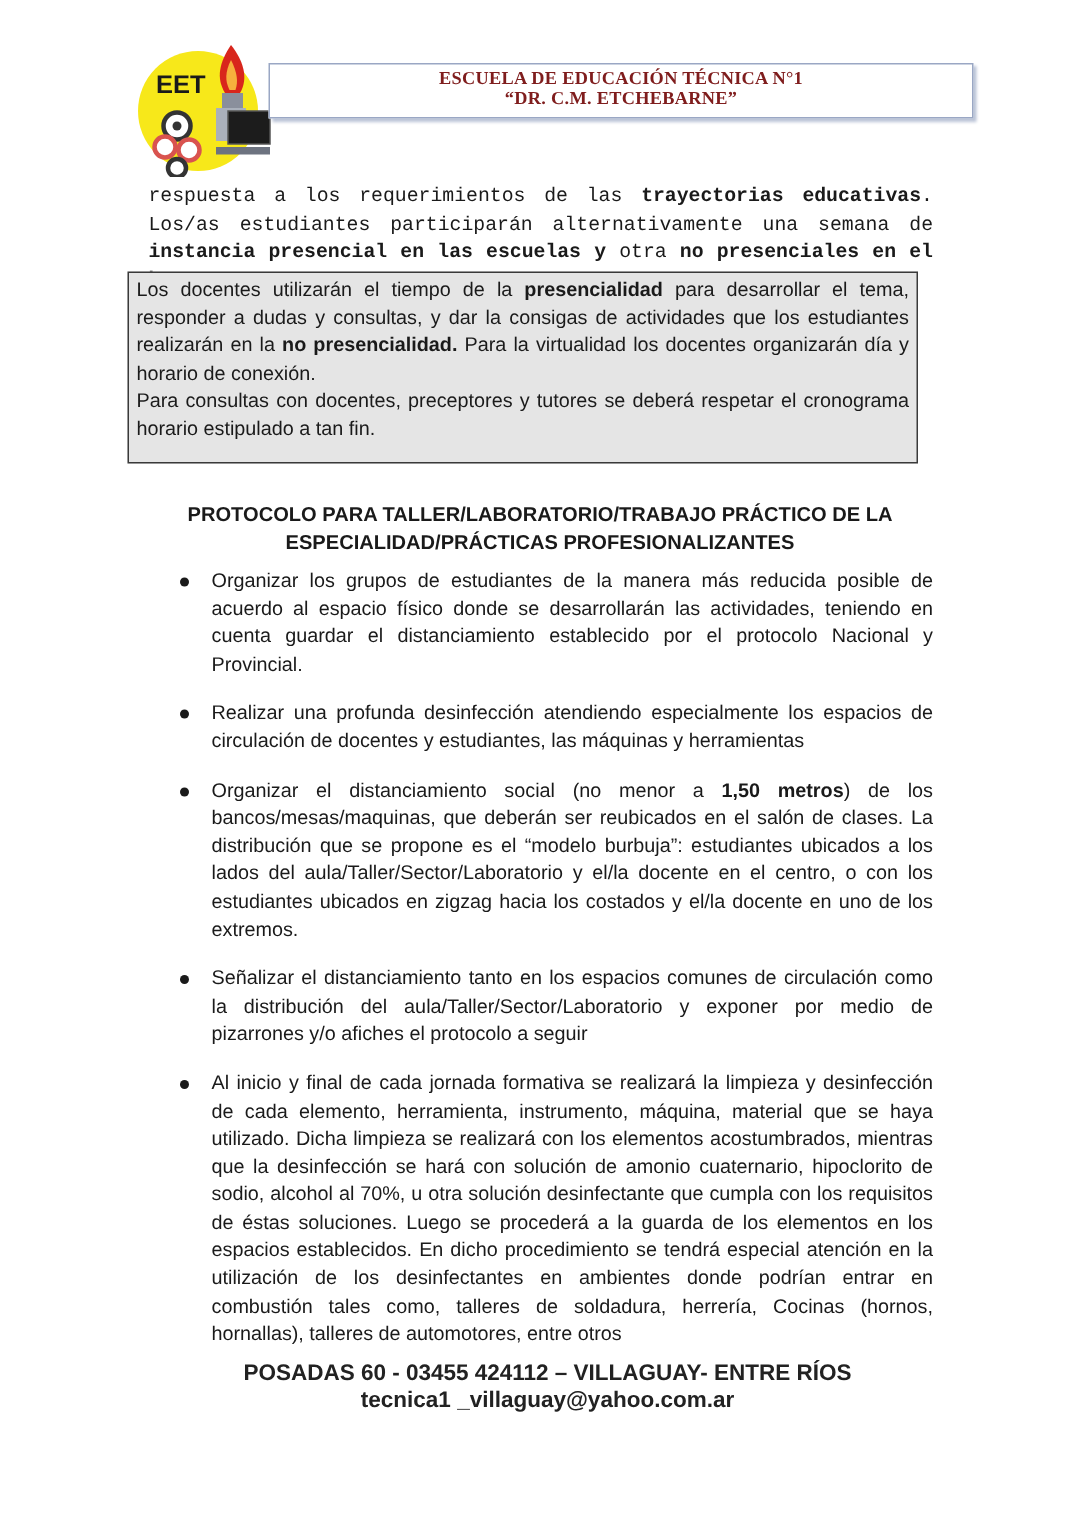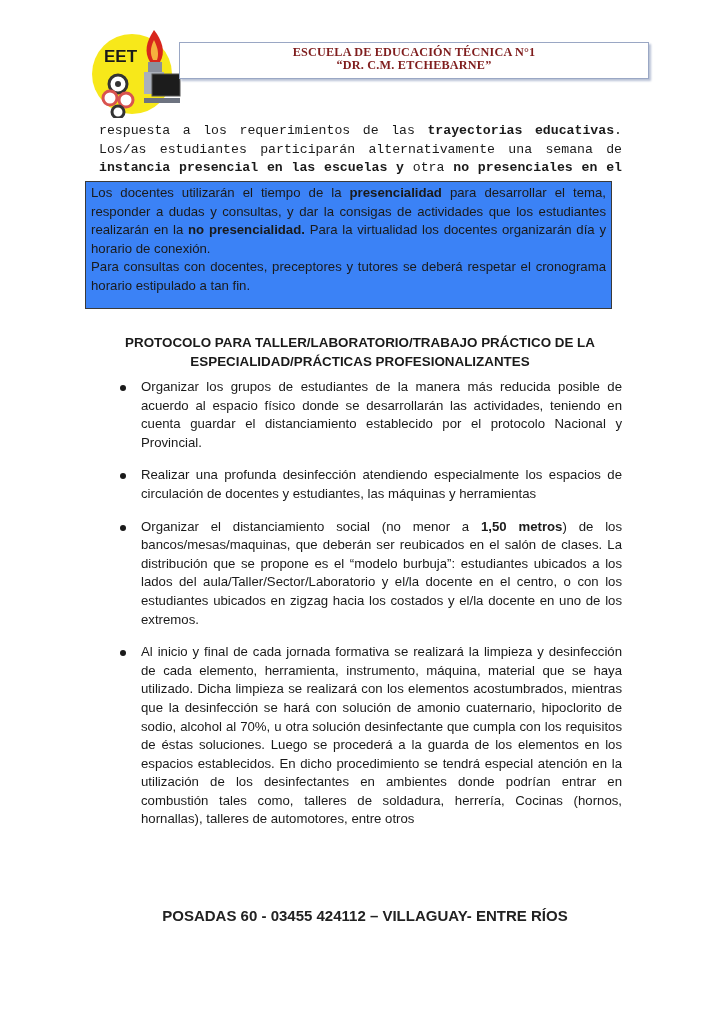--- a/index.html
+++ b/index.html
@@ -10,21 +10,21 @@
   .header-box { position: absolute; left: 179px; top: 42px; width: 468px; height: 32px;
                 border: 1px solid #9aa7c4; background: #fff;
                 box-shadow: 2px 2px 2px #b9c2d6; text-align: center;
                 font-family: "Liberation Serif", serif; font-weight: bold; color: #7f1d1d;
                 font-size: 12.2px; line-height: 13px; padding-top: 3px; letter-spacing: 0.2px; }
 
   .intro { position: absolute; left: 93px; top: 116px; width: 523px;
            font-size: 13.2px; line-height: 18.6px; text-align: justify; }
 
   .callout { position: absolute; left: 85px; top: 181px; width: 515px; height: 116px;
-             background: #3b82f6; border: 1.5px solid #3a3a3a; padding: 2px 5px 8px 5px;
+             background: #e5e5e5; border: 1.5px solid #3a3a3a; padding: 2px 5px 8px 5px;
              font-size: 13.2px; line-height: 18.6px; text-align: justify; }
   .callout p { margin: 0; }
 
   .section-title { position: absolute; left: 100px; top: 334px; width: 520px; text-align: center;
                    font-weight: bold; font-size: 13.4px; line-height: 18.5px; }
 
   .bullets { position: absolute; left: 112px; top: 374px; width: 506px; margin: 4px; padding: 0; list-style: none; }
   .bullets li { position: relative; padding-left: 25px; font-size: 13.2px; line-height: 18.6px;
                 text-align: justify; margin-bottom: 14px; }
   .bullets li .dot { position: absolute; left: 4px; top: 7px; width: 6px; height: 6px;
@@ -84,19 +84,24 @@
   <li>
     <span class="dot"></span>
     <span>Realizar una profunda desinfección atendiendo especialmente los espacios de circulación de docentes y estudiantes, las máquinas y herramientas</span>
   </li>
   <li>
     <span class="dot"></span>
     <span>Organizar el distanciamiento social (no menor a </span><b>1,50 metros</b><span>) de los bancos/mesas/maquinas, que deberán ser reubicados en el salón de clases. La distribución que se propone es el “modelo burbuja”: estudiantes ubicados a los lados del aula/Taller/Sector/Laboratorio y el/la docente en el centro, o con los estudiantes ubicados en zigzag hacia los costados y el/la docente en uno de los extremos.</span>
   </li>
   <li>
     <span class="dot"></span>
+    <span>Señalizar el distanciamiento tanto en los espacios comunes de circulación como la distribución del aula/Taller/Sector/Laboratorio y exponer por medio de pizarrones y/o afiches el protocolo a seguir</span>
+  </li>
+  <li>
+    <span class="dot"></span>
     <span>Al inicio y final de cada jornada formativa se realizará la limpieza y desinfección de cada elemento, herramienta, instrumento, máquina, material que se haya utilizado. Dicha limpieza se realizará con los elementos acostumbrados, mientras que la desinfección se hará con solución de amonio cuaternario, hipoclorito de sodio, alcohol al 70%, u otra solución desinfectante que cumpla con los requisitos de éstas soluciones. Luego se procederá a la guarda de los elementos en los espacios establecidos. En dicho procedimiento se tendrá especial atención en la utilización de los desinfectantes en ambientes donde podrían entrar en combustión tales como, talleres de soldadura, herrería, Cocinas (hornos, hornallas), talleres de automotores, entre otros</span>
   </li>
 </ul>
 
 <div class="footer">
   <div>POSADAS 60 - 03455 424112 – VILLAGUAY- ENTRE RÍOS</div>
+  <div>tecnica1 _villaguay@yahoo.com.ar</div>
 </div>
 
 </body></html>

